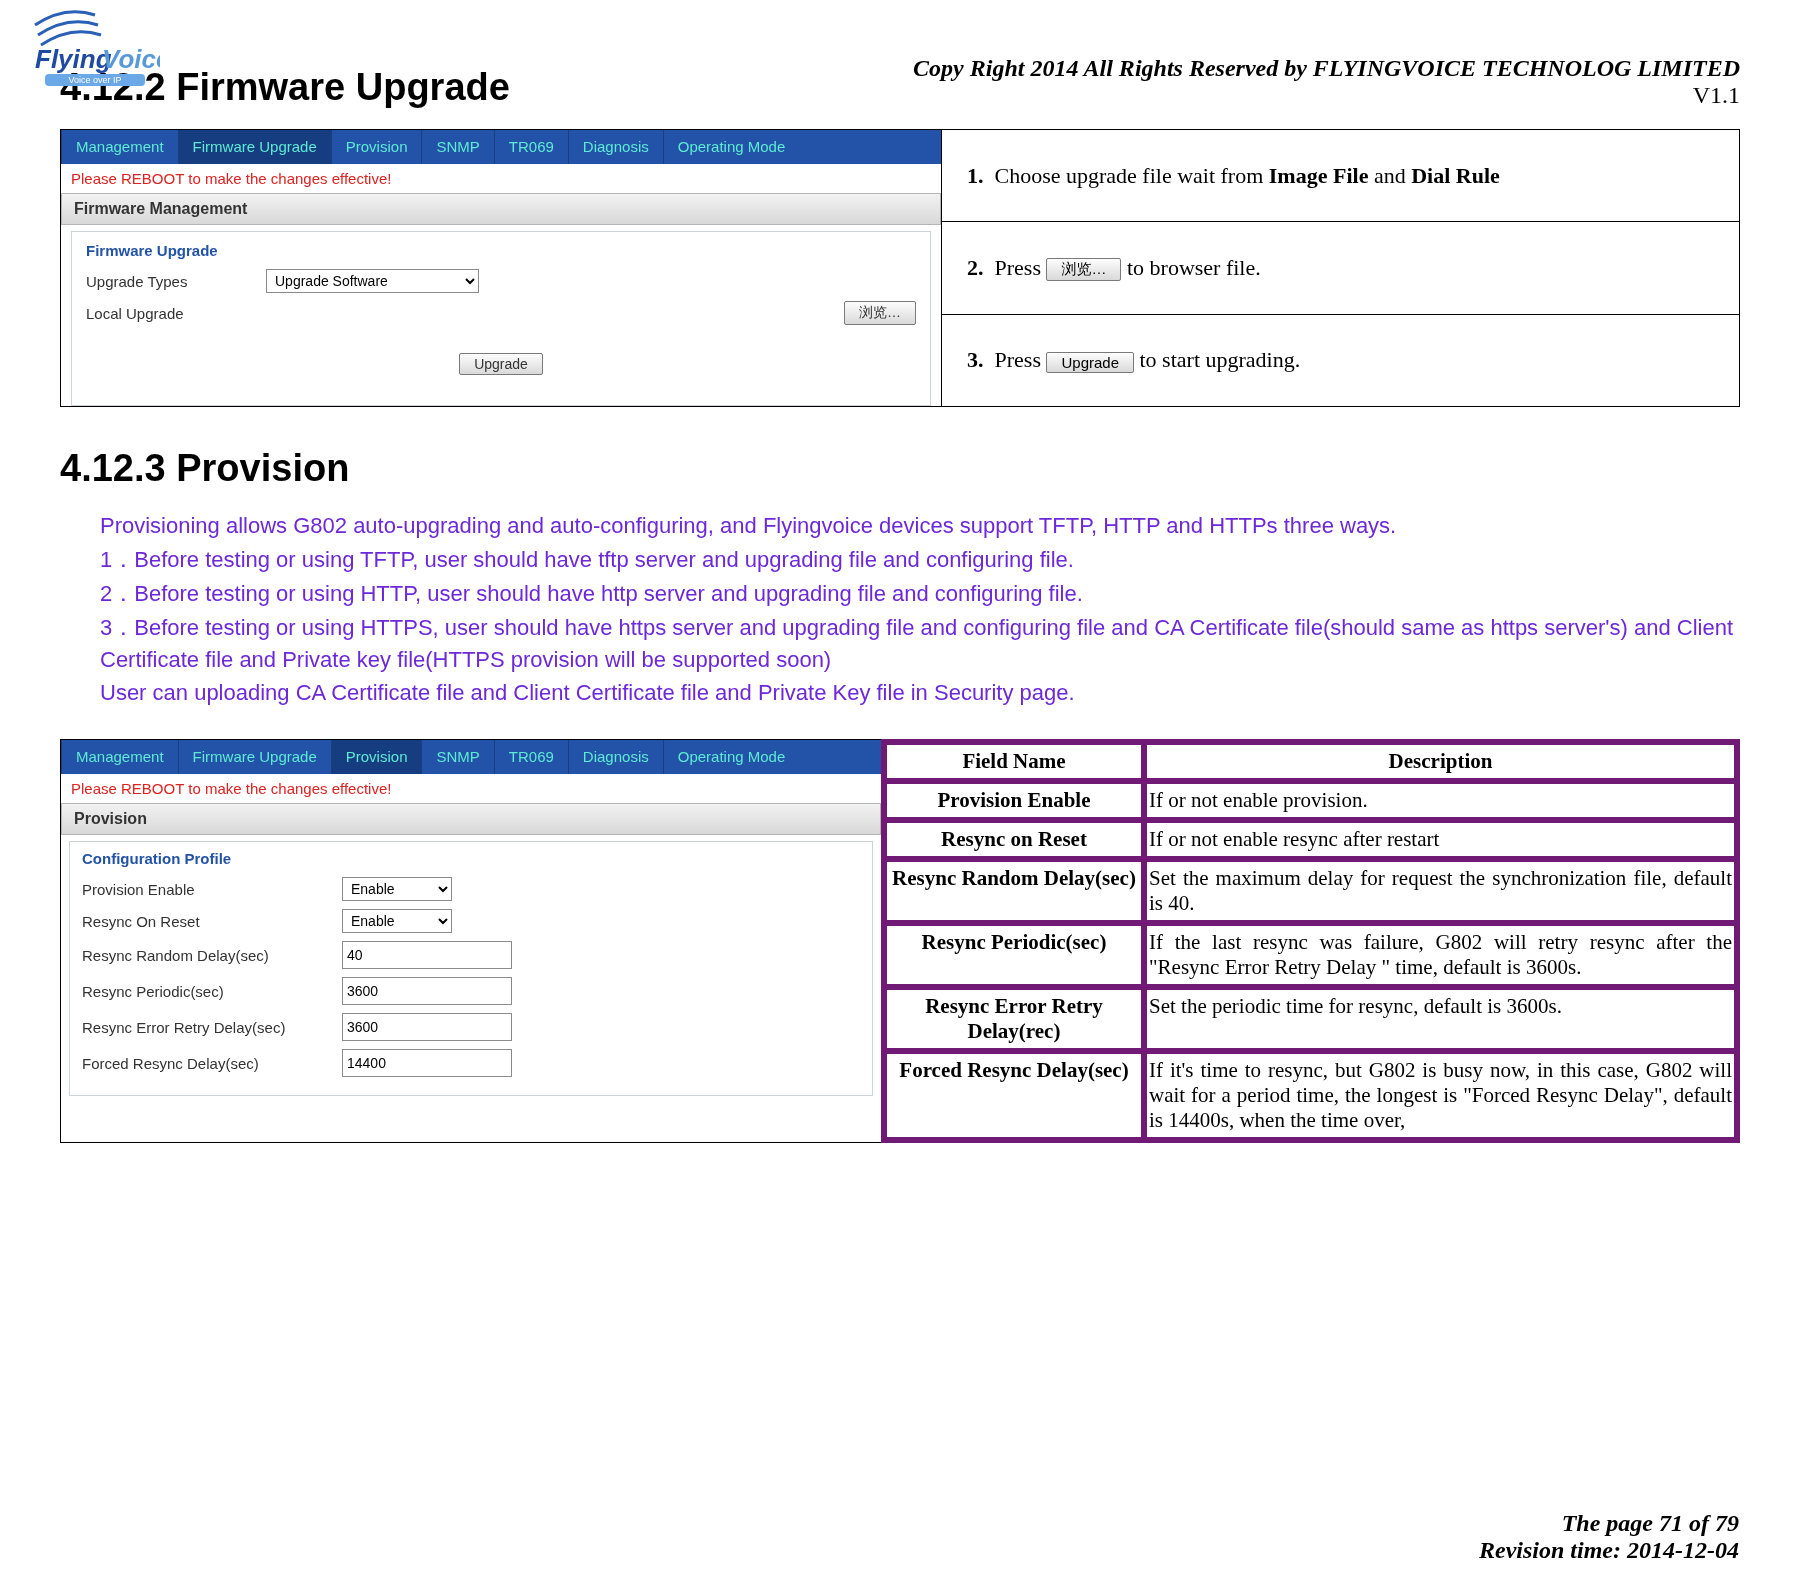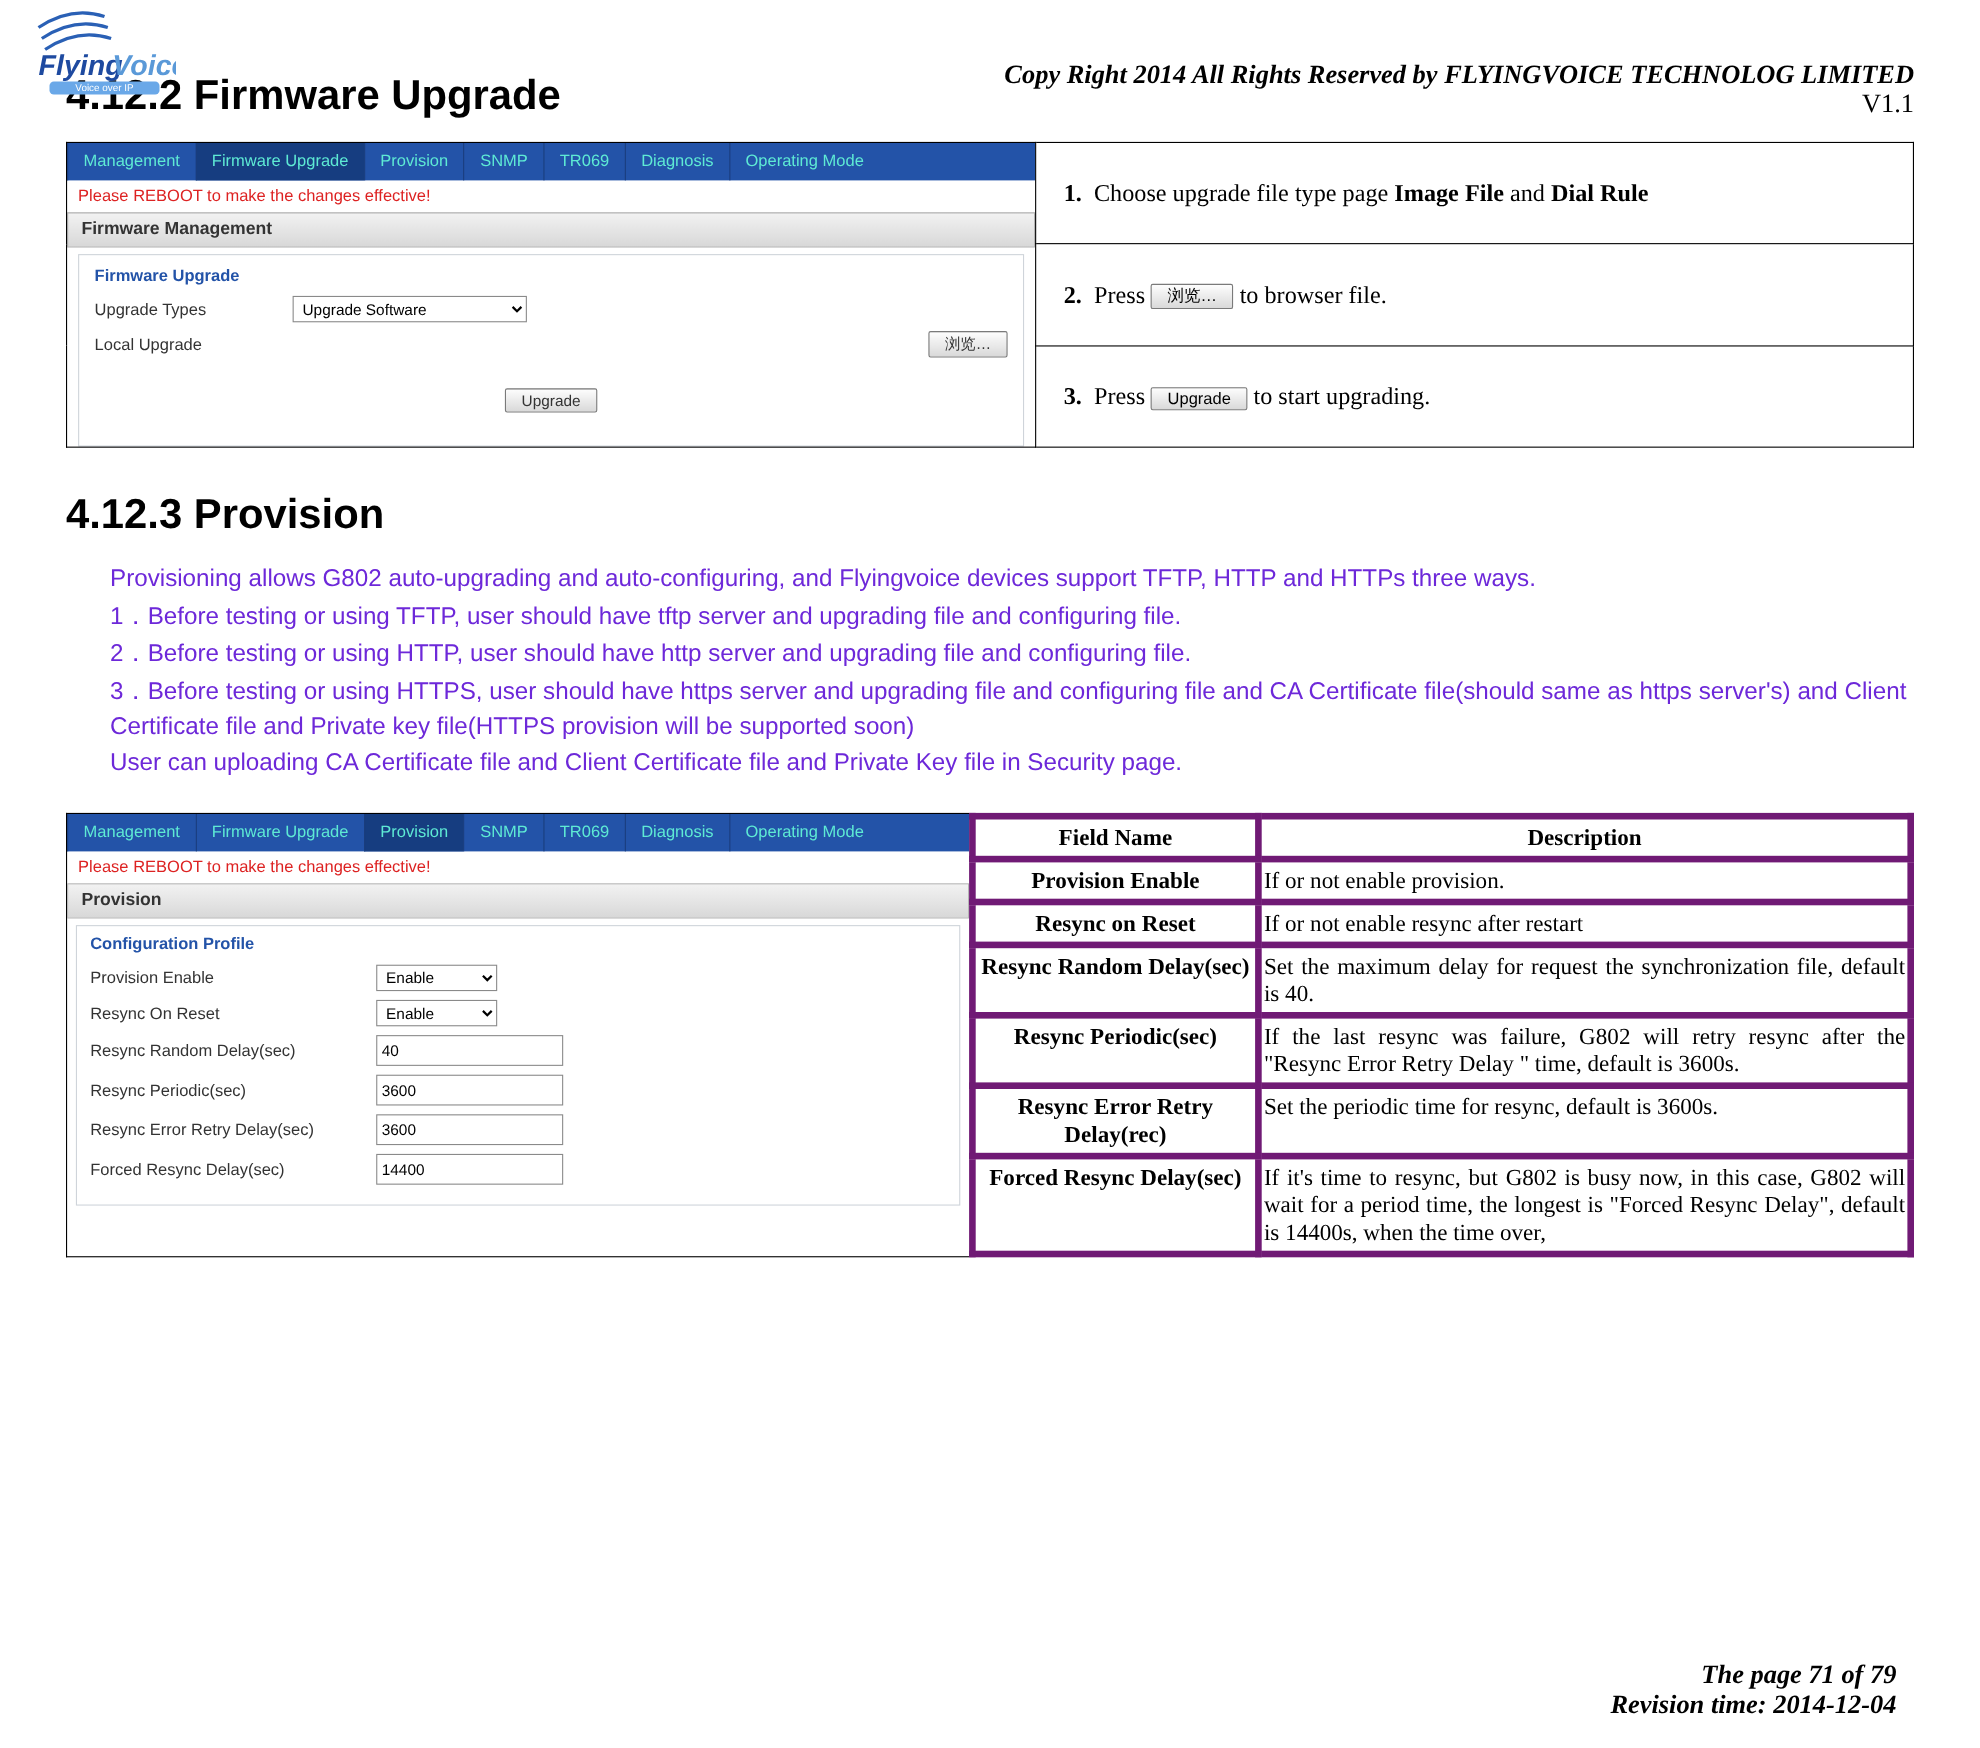--- a/index.html
+++ b/index.html
@@ -99,21 +99,21 @@
   .desc-table { border-collapse:collapse; flex:1; font-size:21px;}
   .desc-table th, .desc-table td { border:6px solid #701a75; padding:4px 2px; vertical-align:top;}
   .desc-table th { font-weight:bold; text-align:center;}
   .desc-table td.fname { font-weight:bold; text-align:center; width:250px;}
   .desc-table td.desc { text-align:justify; }
   .prov-shot .subsection { margin:6px 8px 0 8px; padding:8px 12px 10px 12px;}
   .prov-shot .form-row label { width:260px;}
   input.small { width:160px; height:22px;}
   
   .footer {
-    position:absolute; bottom:25px; right:76px;
+    position:absolute; bottom:25px; right:61px;
     text-align:right; font-style:italic; font-weight:bold; font-size:24px;
   }
 </style>
 </head>
 <body>
 
 <div class="page">
 
   <div class="logo">
     <svg viewBox="0 0 130 90">
@@ -167,21 +167,21 @@
             </div>
             <div class="upgrade-row">
               <span class="upgrade-btn">Upgrade</span>
             </div>
           </div>
         </div>
       </td>
       <td>
         <span class="numlist">
           <b>1.</b>&nbsp;
-          <span>Choose upgrade file type page </span><b>Image File</b><span> and </span><b>Dial Rule</b>
+          <span>Choose upgrade file wait from </span><b>Image File</b><span> and </span><b>Dial Rule</b>
         </span>
       </td>
     </tr>
     <tr>
       <td>
         <span class="numlist">
           <b>2.</b>&nbsp;
           <span>Press </span>
           <span class="inline-btn">浏览…</span>
           <span> to browser file.</span>

